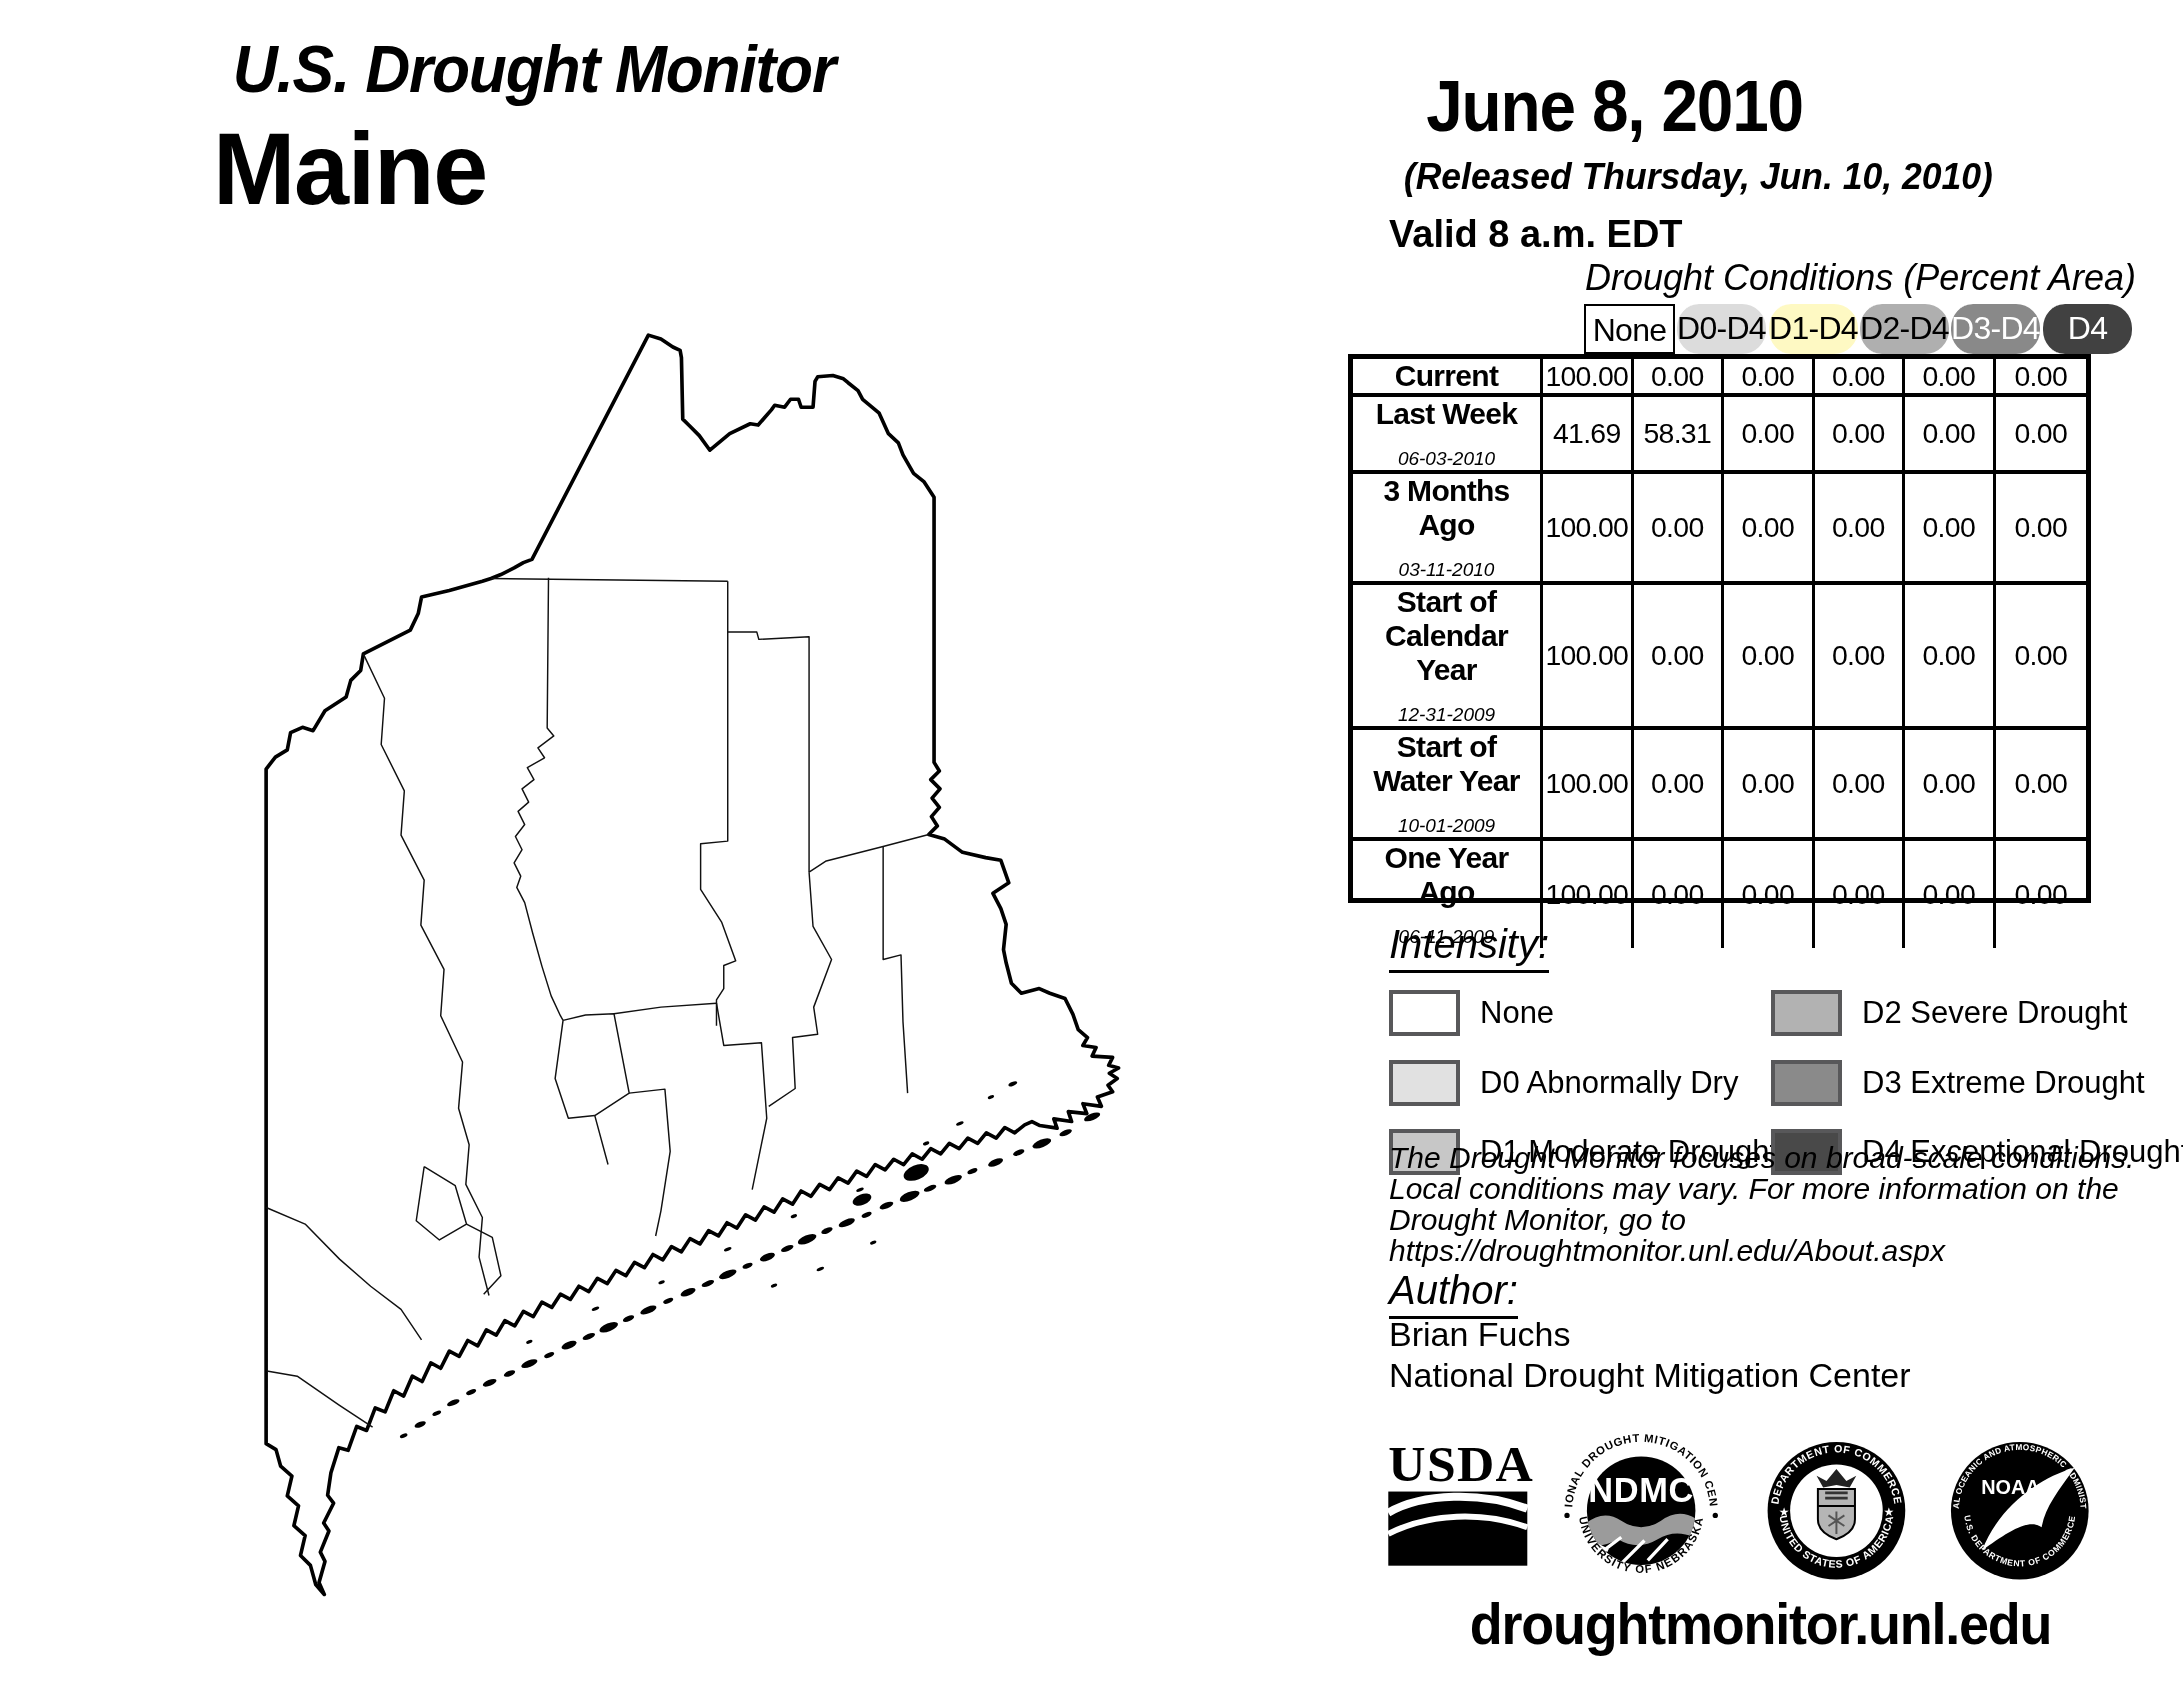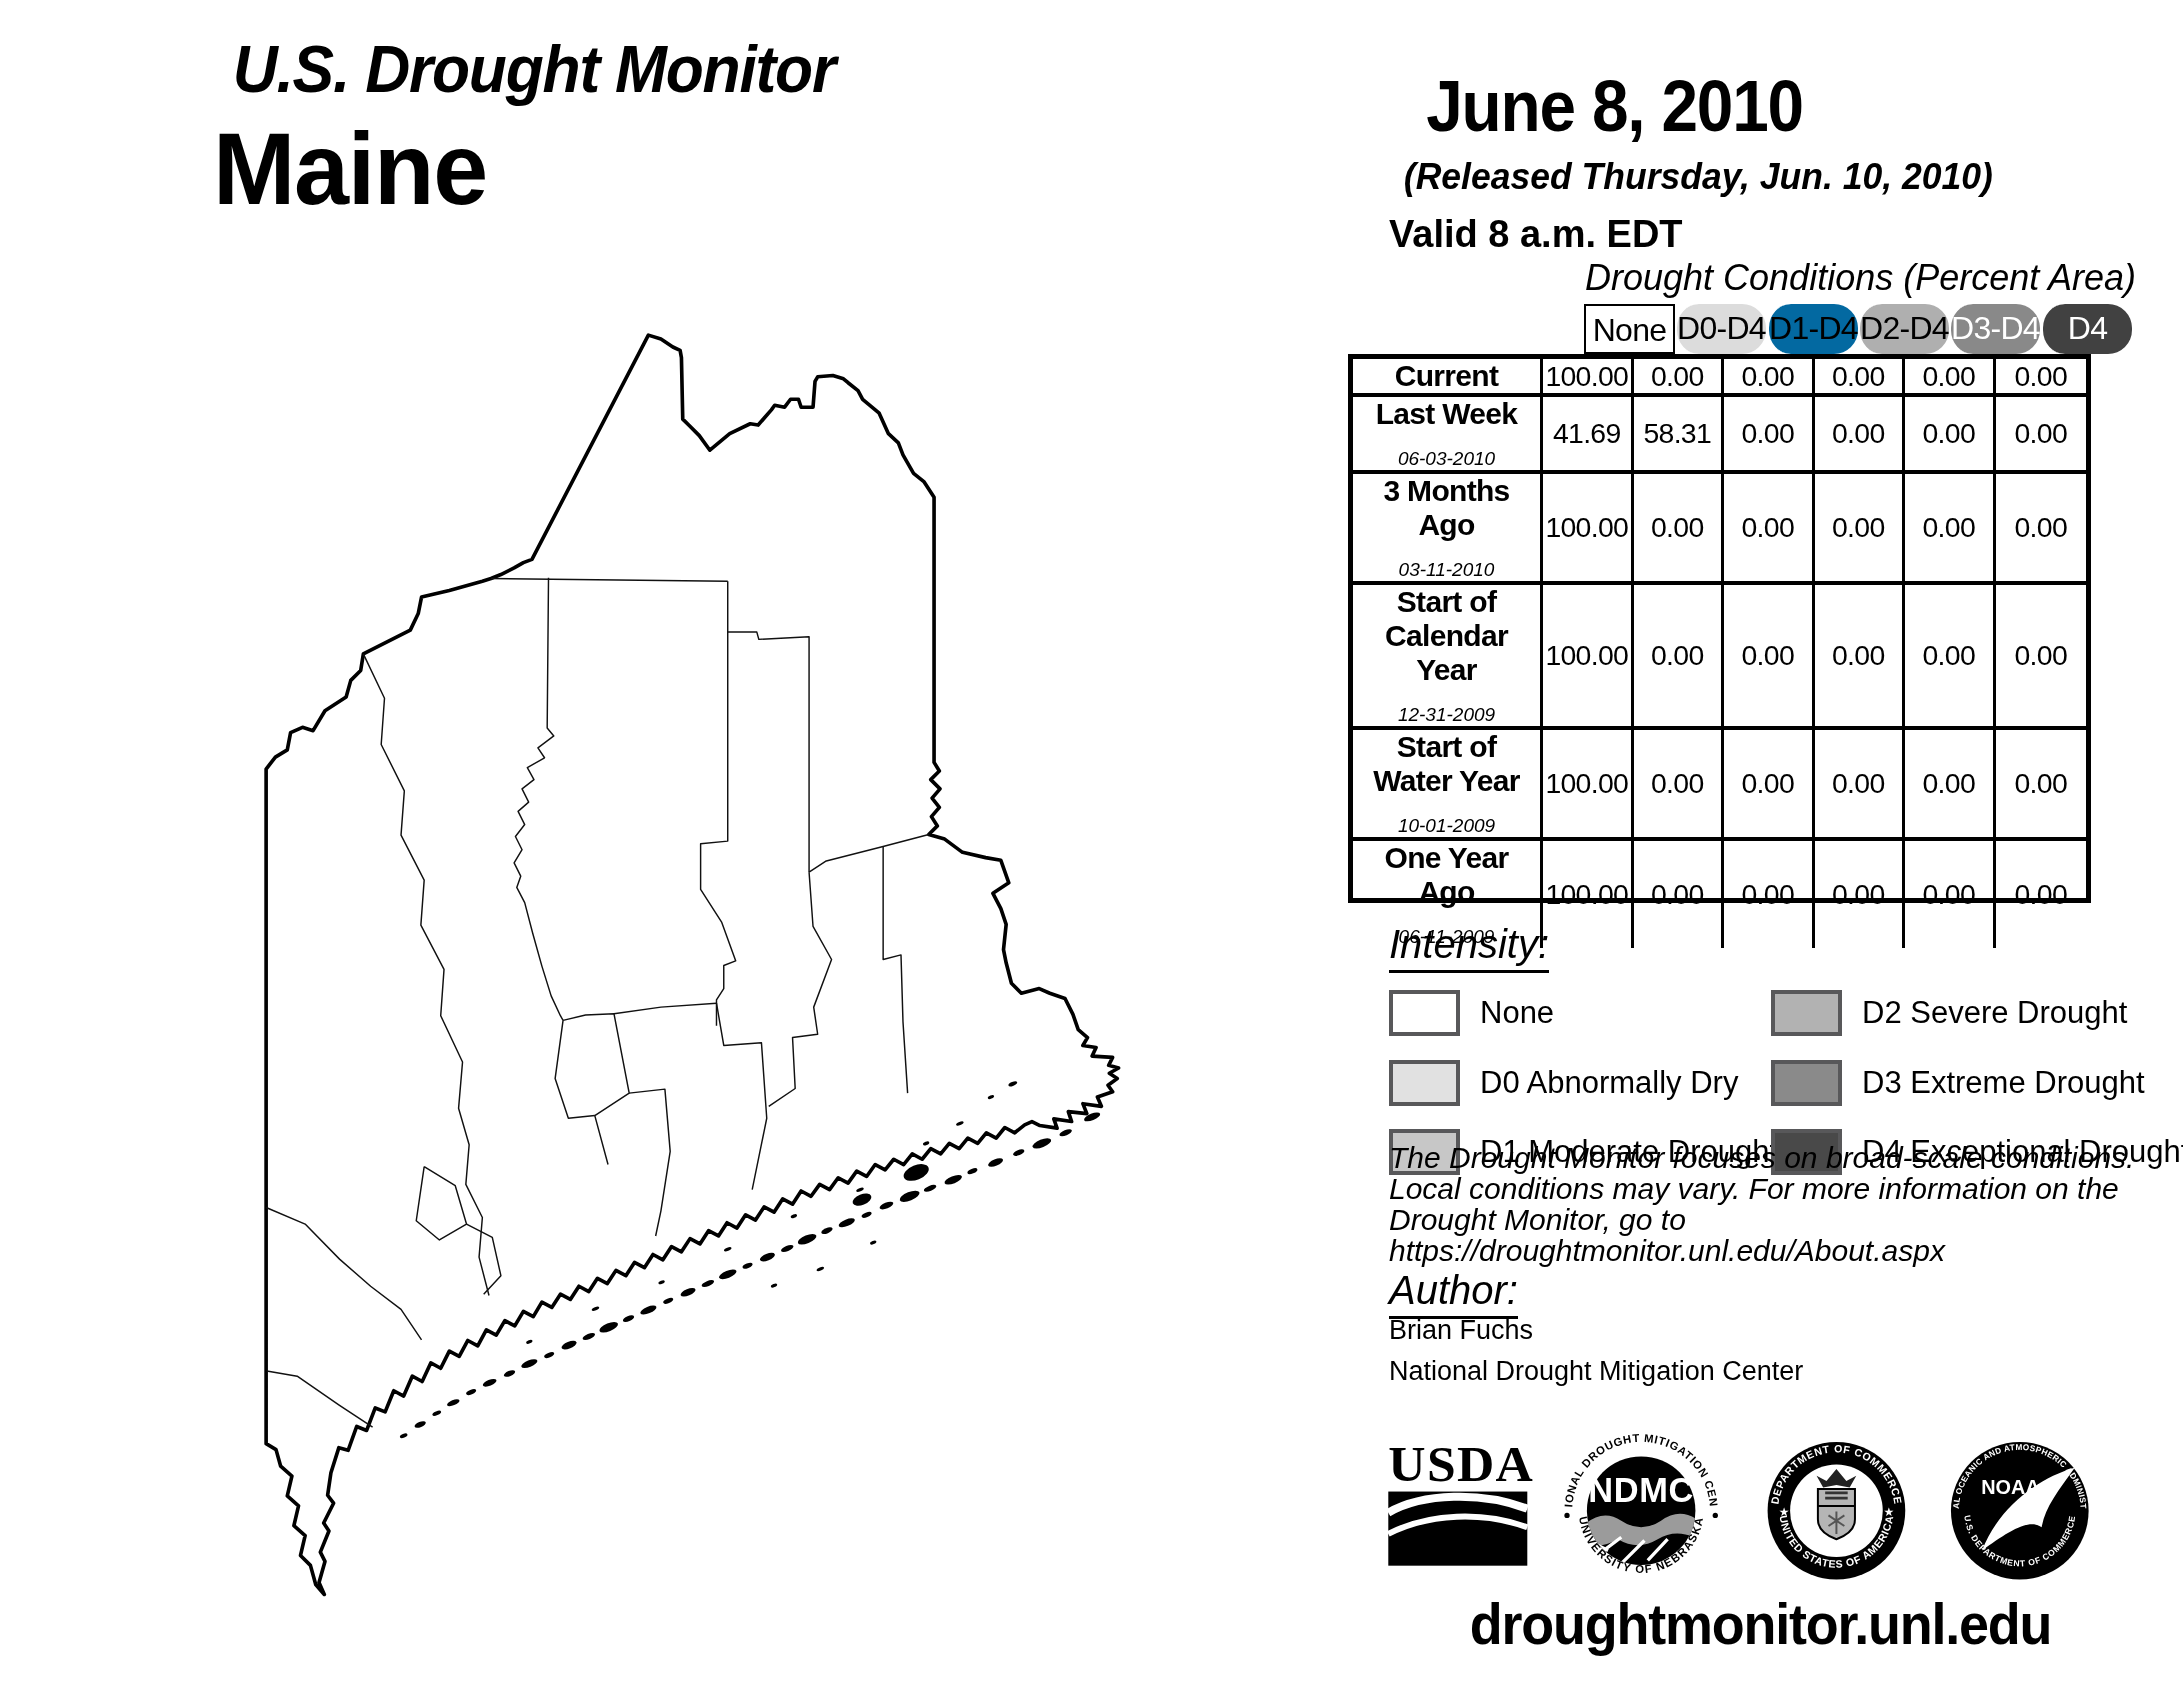--- a/index.html
+++ b/index.html
@@ -49,21 +49,21 @@
         border-bottom:3.3px solid #000; padding-bottom:2.6px; display:inline-block; }
   .leg-item { position:absolute; height:46px; }
   .leg-swatch { position:absolute; left:0; top:0; width:71px; height:46px;
                 border:4px solid #58585a; }
   .leg-label { position:absolute; left:91px; top:0; height:46px; line-height:46px;
                font-size:31px; white-space:nowrap; }
 
   
   #disclaimer { left:1389px; top:1142px; width:814px; font-size:30px; font-style:italic;
                 line-height:31px; }
-  #author-name, #author-org { font-size:27px; }
+  #author-name, #author-org { font-size:34px; }
   #site-url { left:1389px; top:1590px; width:743px; text-align:center;
               font-size:58px; font-weight:bold; letter-spacing:-1.3px;
               transform:scaleX(.93); transform-origin:center; white-space:nowrap; }
 
   
   #map-wrap { left:198px; top:265px; width:992px; height:1389px; }
   #map-wrap svg { width:100%; height:100%; }
 
   #logo-wrap { left:1383px; top:1428px; width:748px; height:165px; }
 </style>
@@ -79,21 +79,21 @@
   <div id="report-date">June 8, 2010</div>
   <div id="released">(Released Thursday, Jun. 10, 2010)</div>
   <div id="valid">Valid 8 a.m. EDT</div>
 </div>
 
 <div class="abs" id="tbl-caption">Drought Conditions (Percent Area)</div>
 
 <div class="abs" id="hdr-row">
   <div class="hdr-cell" id="hdr-none" style="left: 195px; background-color: rgb(255, 255, 255); color: rgb(0, 0, 0);">None</div>
   <div class="hdr-cell hdr-gap" style="left: 286px; background-color: rgb(220, 220, 220); color: rgb(0, 0, 0);">D0-D4</div>
-  <div class="hdr-cell hdr-gap" style="left: 378px; background-color: #0369a1; color: rgb(0, 0, 0);">D1-D4</div>
+  <div class="hdr-cell hdr-gap" style="left: 378px; background-color: #fef9c3; color: rgb(0, 0, 0);">D1-D4</div>
   <div class="hdr-cell hdr-gap" style="left: 469px; background-color: rgb(175, 175, 175); color: rgb(0, 0, 0);">D2-D4</div>
   <div class="hdr-cell hdr-gap" style="left: 560px; background-color: rgb(137, 137, 137); color: rgb(255, 255, 255);">D3-D4</div>
   <div class="hdr-cell hdr-gap" style="left: 652px; background-color: rgb(65, 65, 65); color: rgb(255, 255, 255);">D4</div>
 </div>
 
 <div class="abs" id="tbl-body">
 
   <div class="cell">
       <span class="row-label">Current</span>
     </div>

